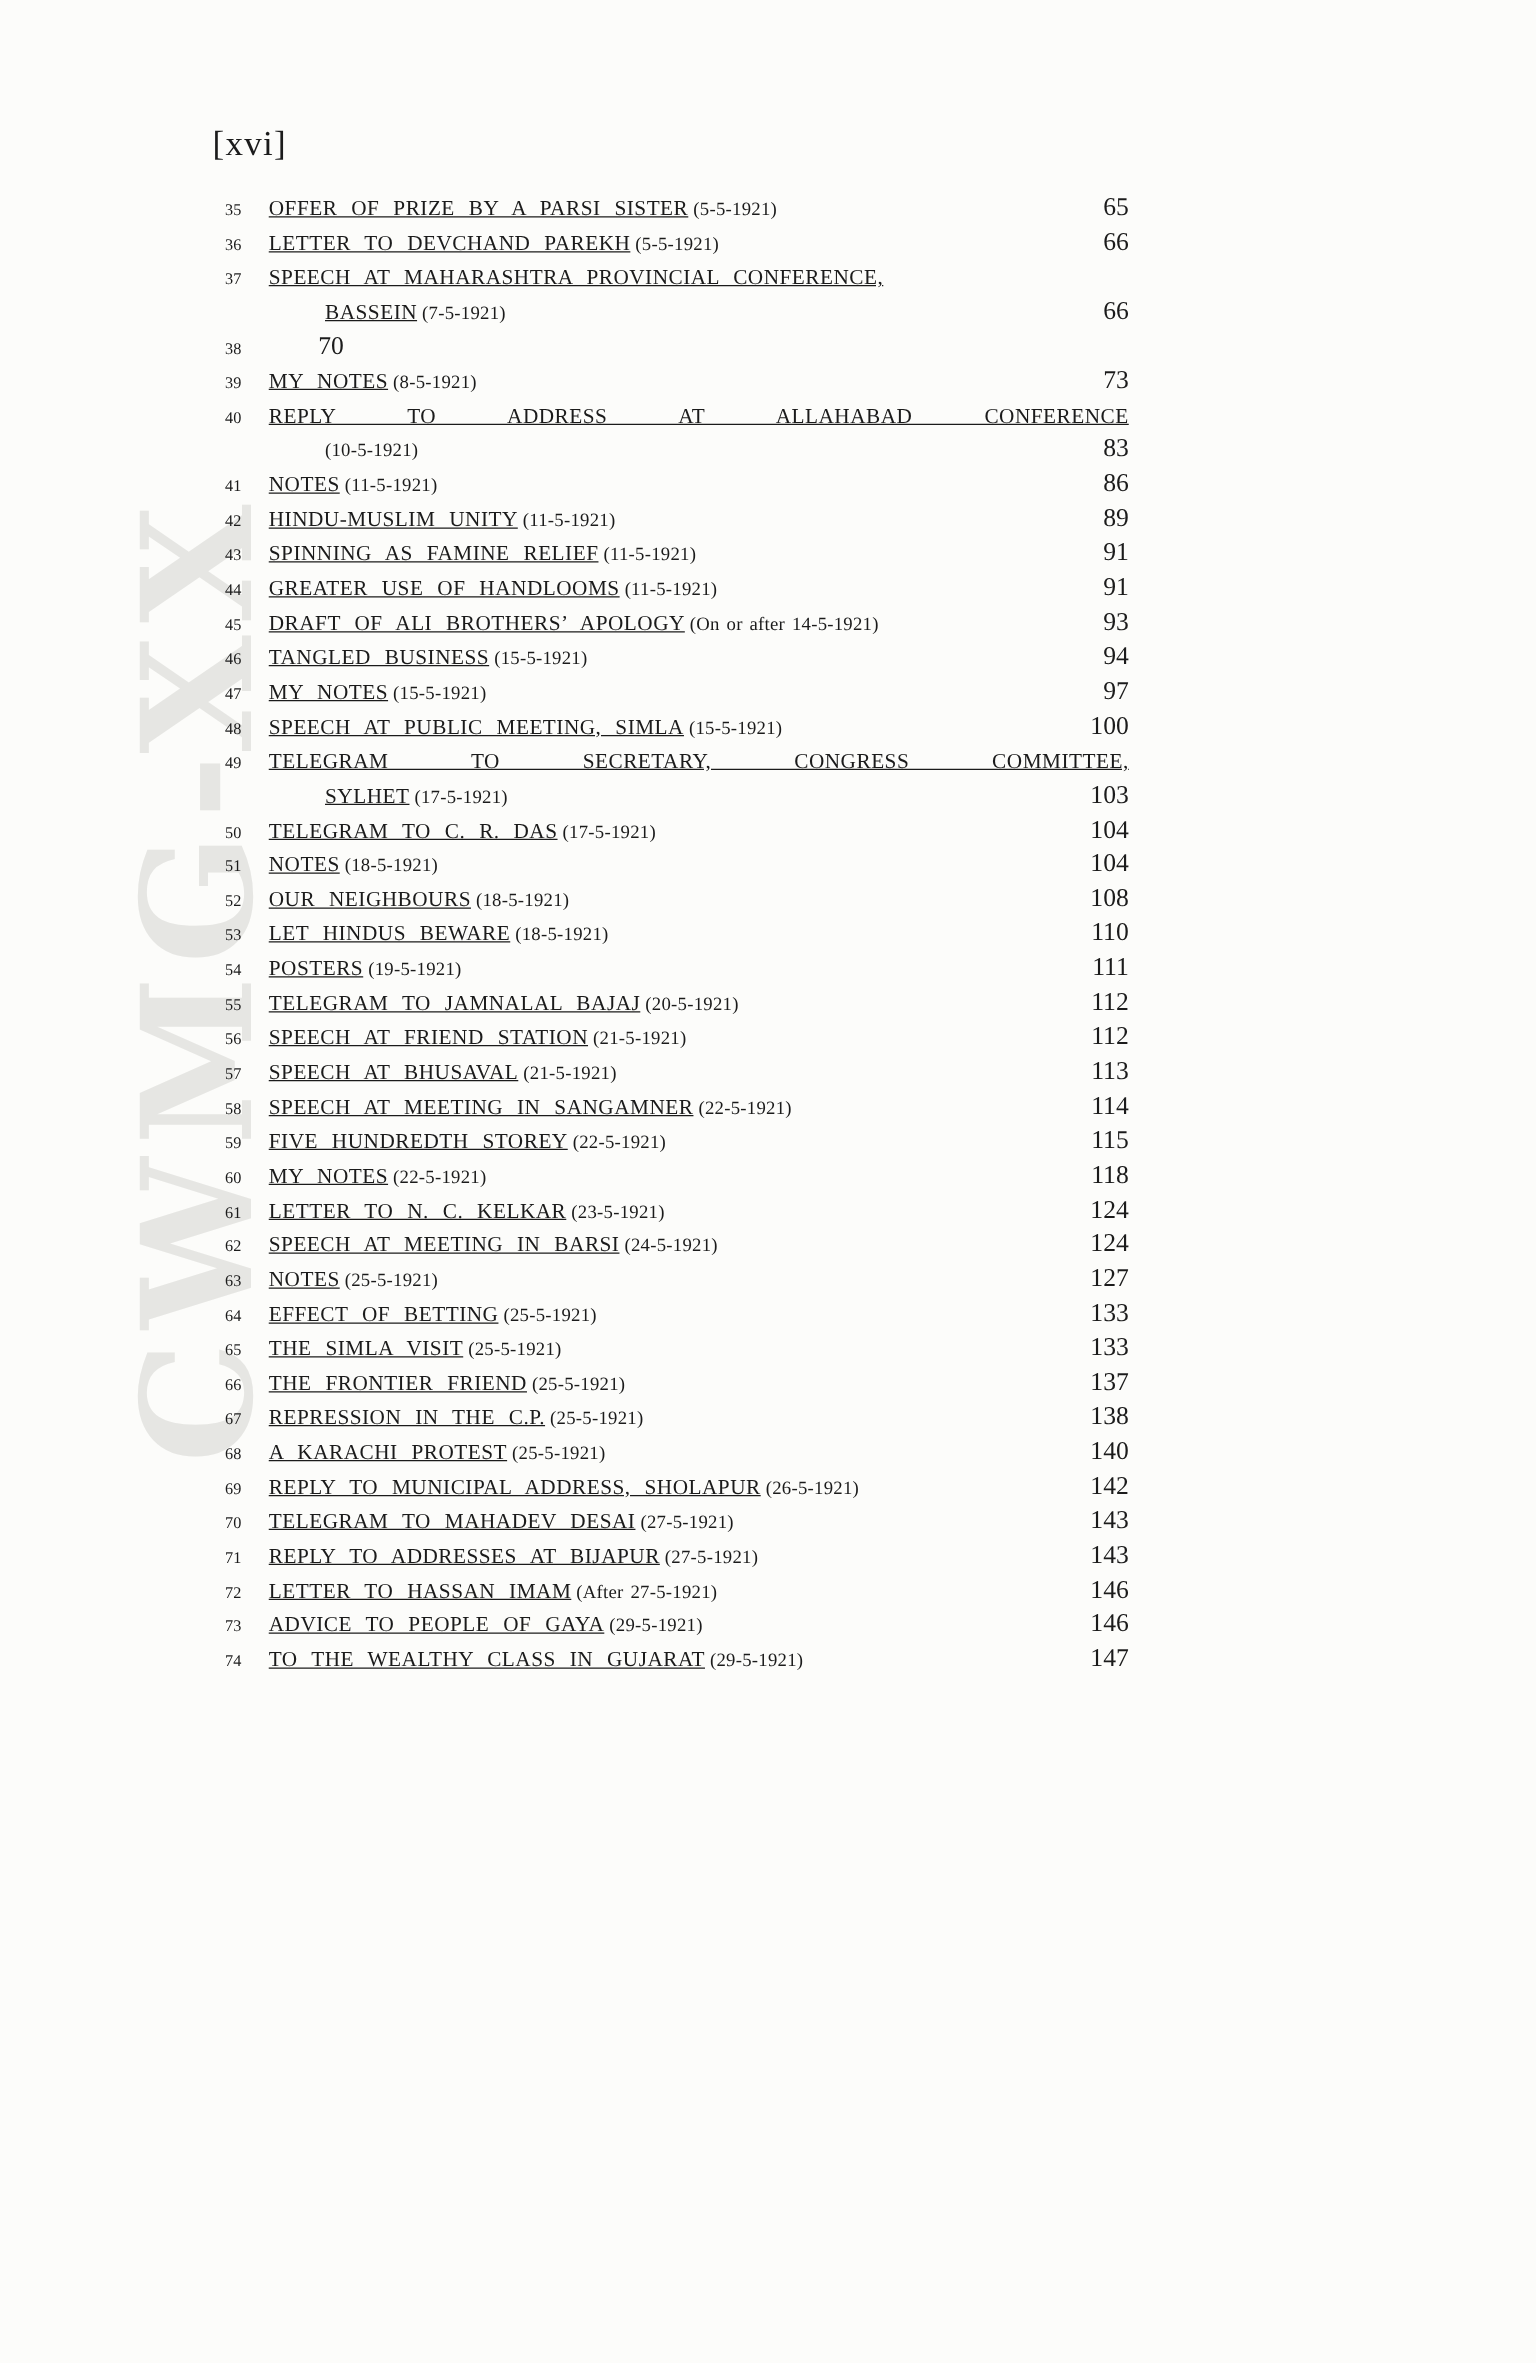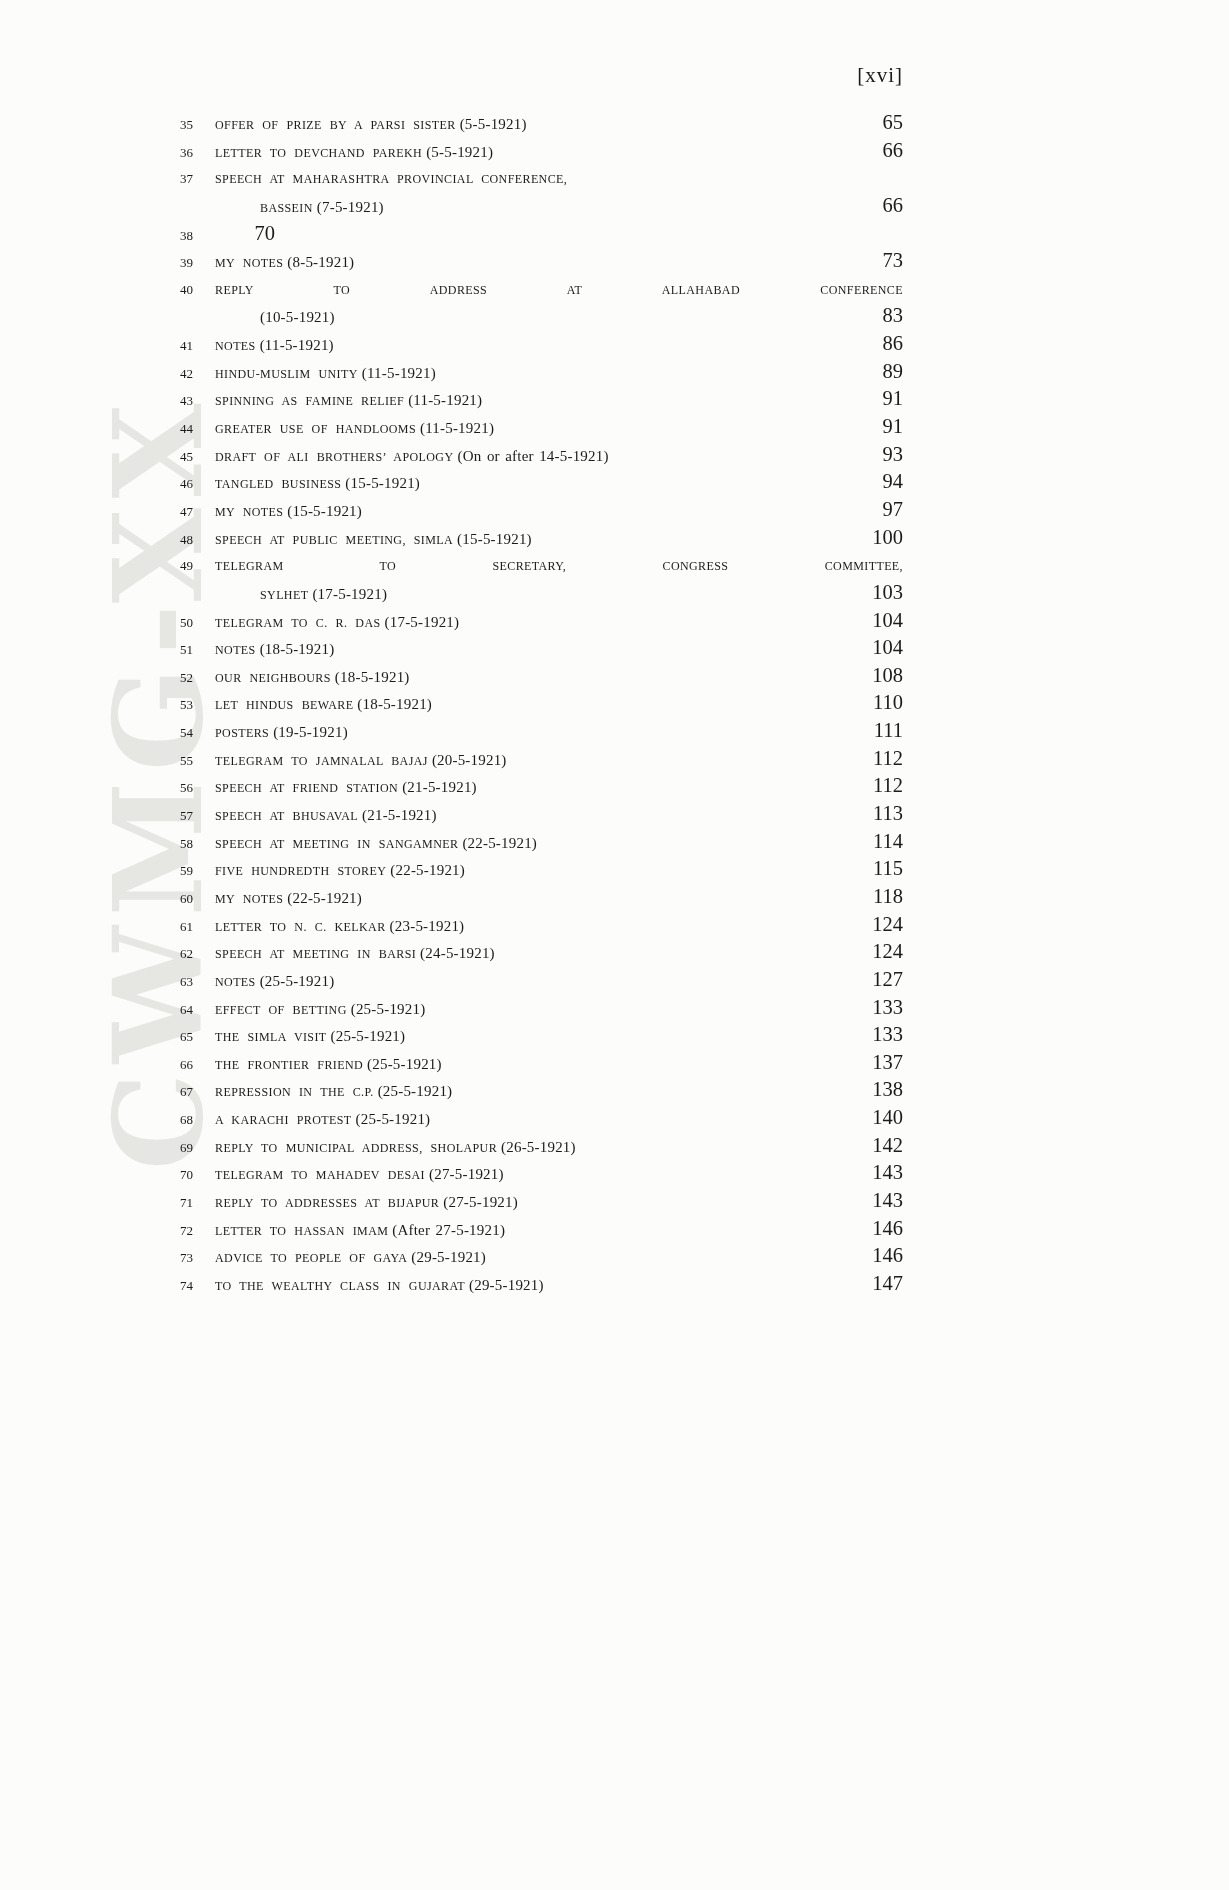--- a/index.html
+++ b/index.html
@@ -31,23 +31,23 @@
     user-select: none;
     pointer-events: none;
   }
   .content {
     position: absolute;
     left: 170px;
     top: 0;
     width: 733px;
   }
   .folio {
-    margin-top: 63px;
-    text-align: right;
-    font-size: 21px;
+    margin-top: 100px;
+    text-align: left;
+    font-size: 28px;
     letter-spacing: 1px;
   }
   #toc-list {
     margin-top: 21px;
   }
   .line {
     display: flex;
     align-items: baseline;
     height: 27.65px;
     line-height: 27.65px;
@@ -65,23 +65,24 @@
     min-width: 0;
     white-space: nowrap;
     overflow: visible;
   }
   .mid.justify {
     white-space: normal;
     text-align: justify;
     text-align-last: justify;
   }
   .title {
-    font-size: 12px;
+    font-size: 17px;
     letter-spacing: 0.4px;
     word-spacing: 0.38em;
+    text-decoration: underline;
   }
   .date {
     font-size: 15px;
     letter-spacing: 0.2px;
     word-spacing: 0.1em;
     text-align: center;
   }
   .page {
     flex: none;
     margin-left: 16px;

